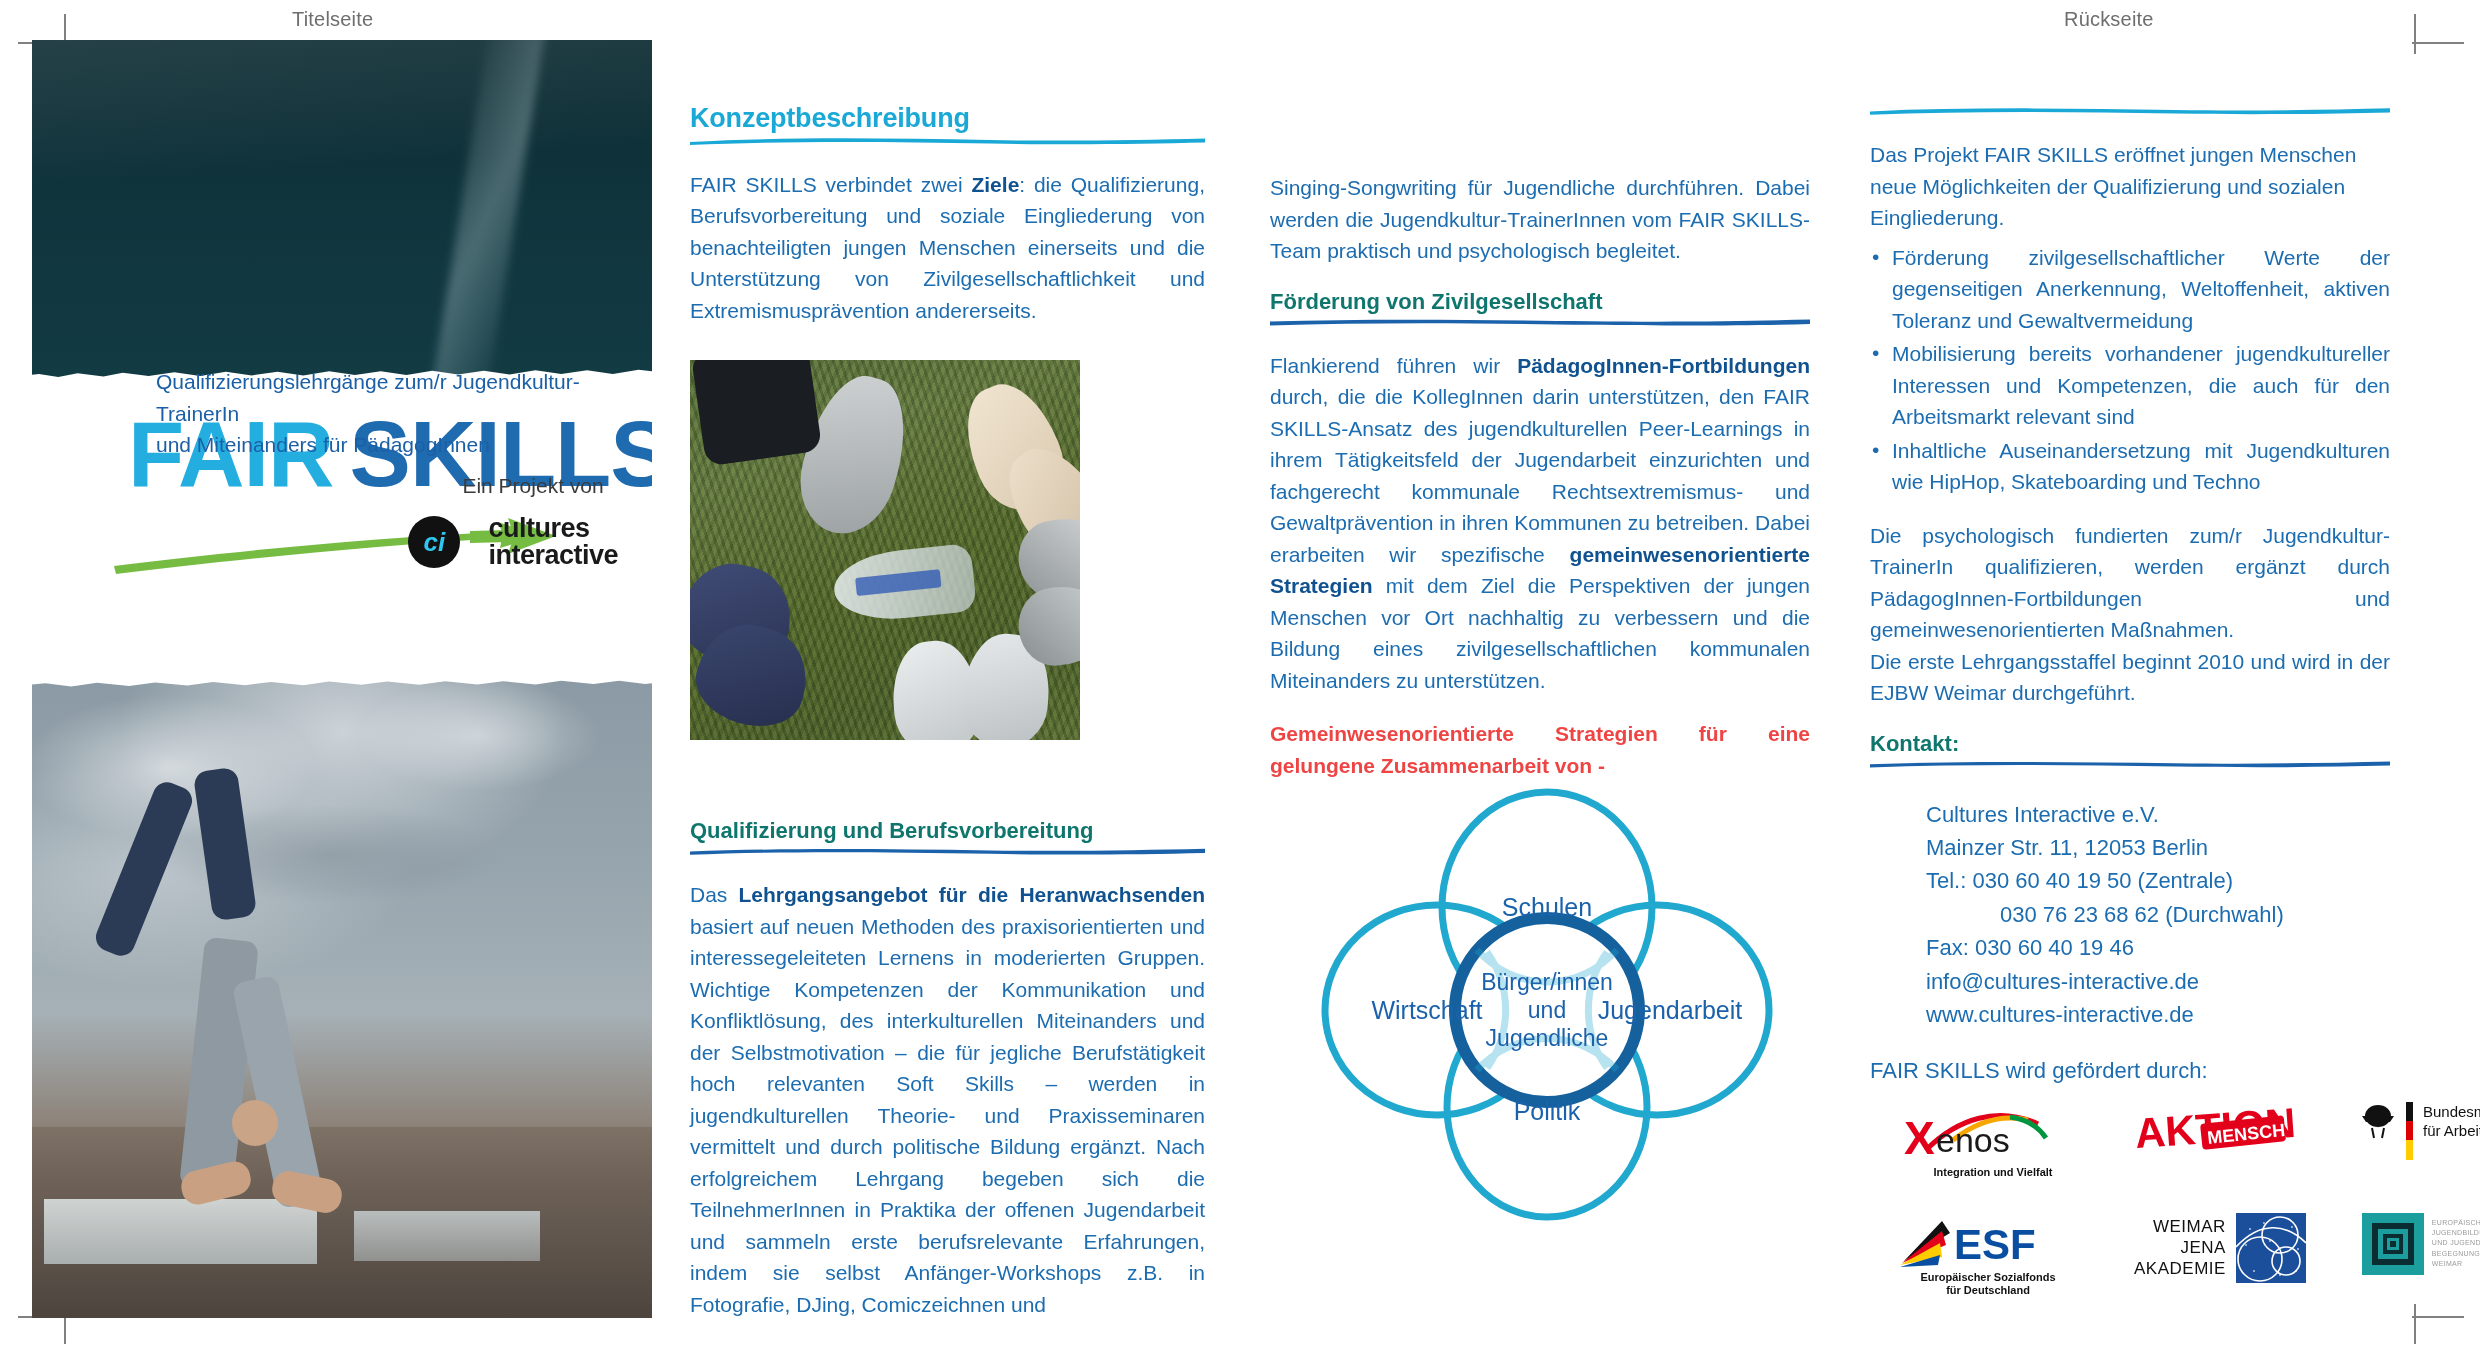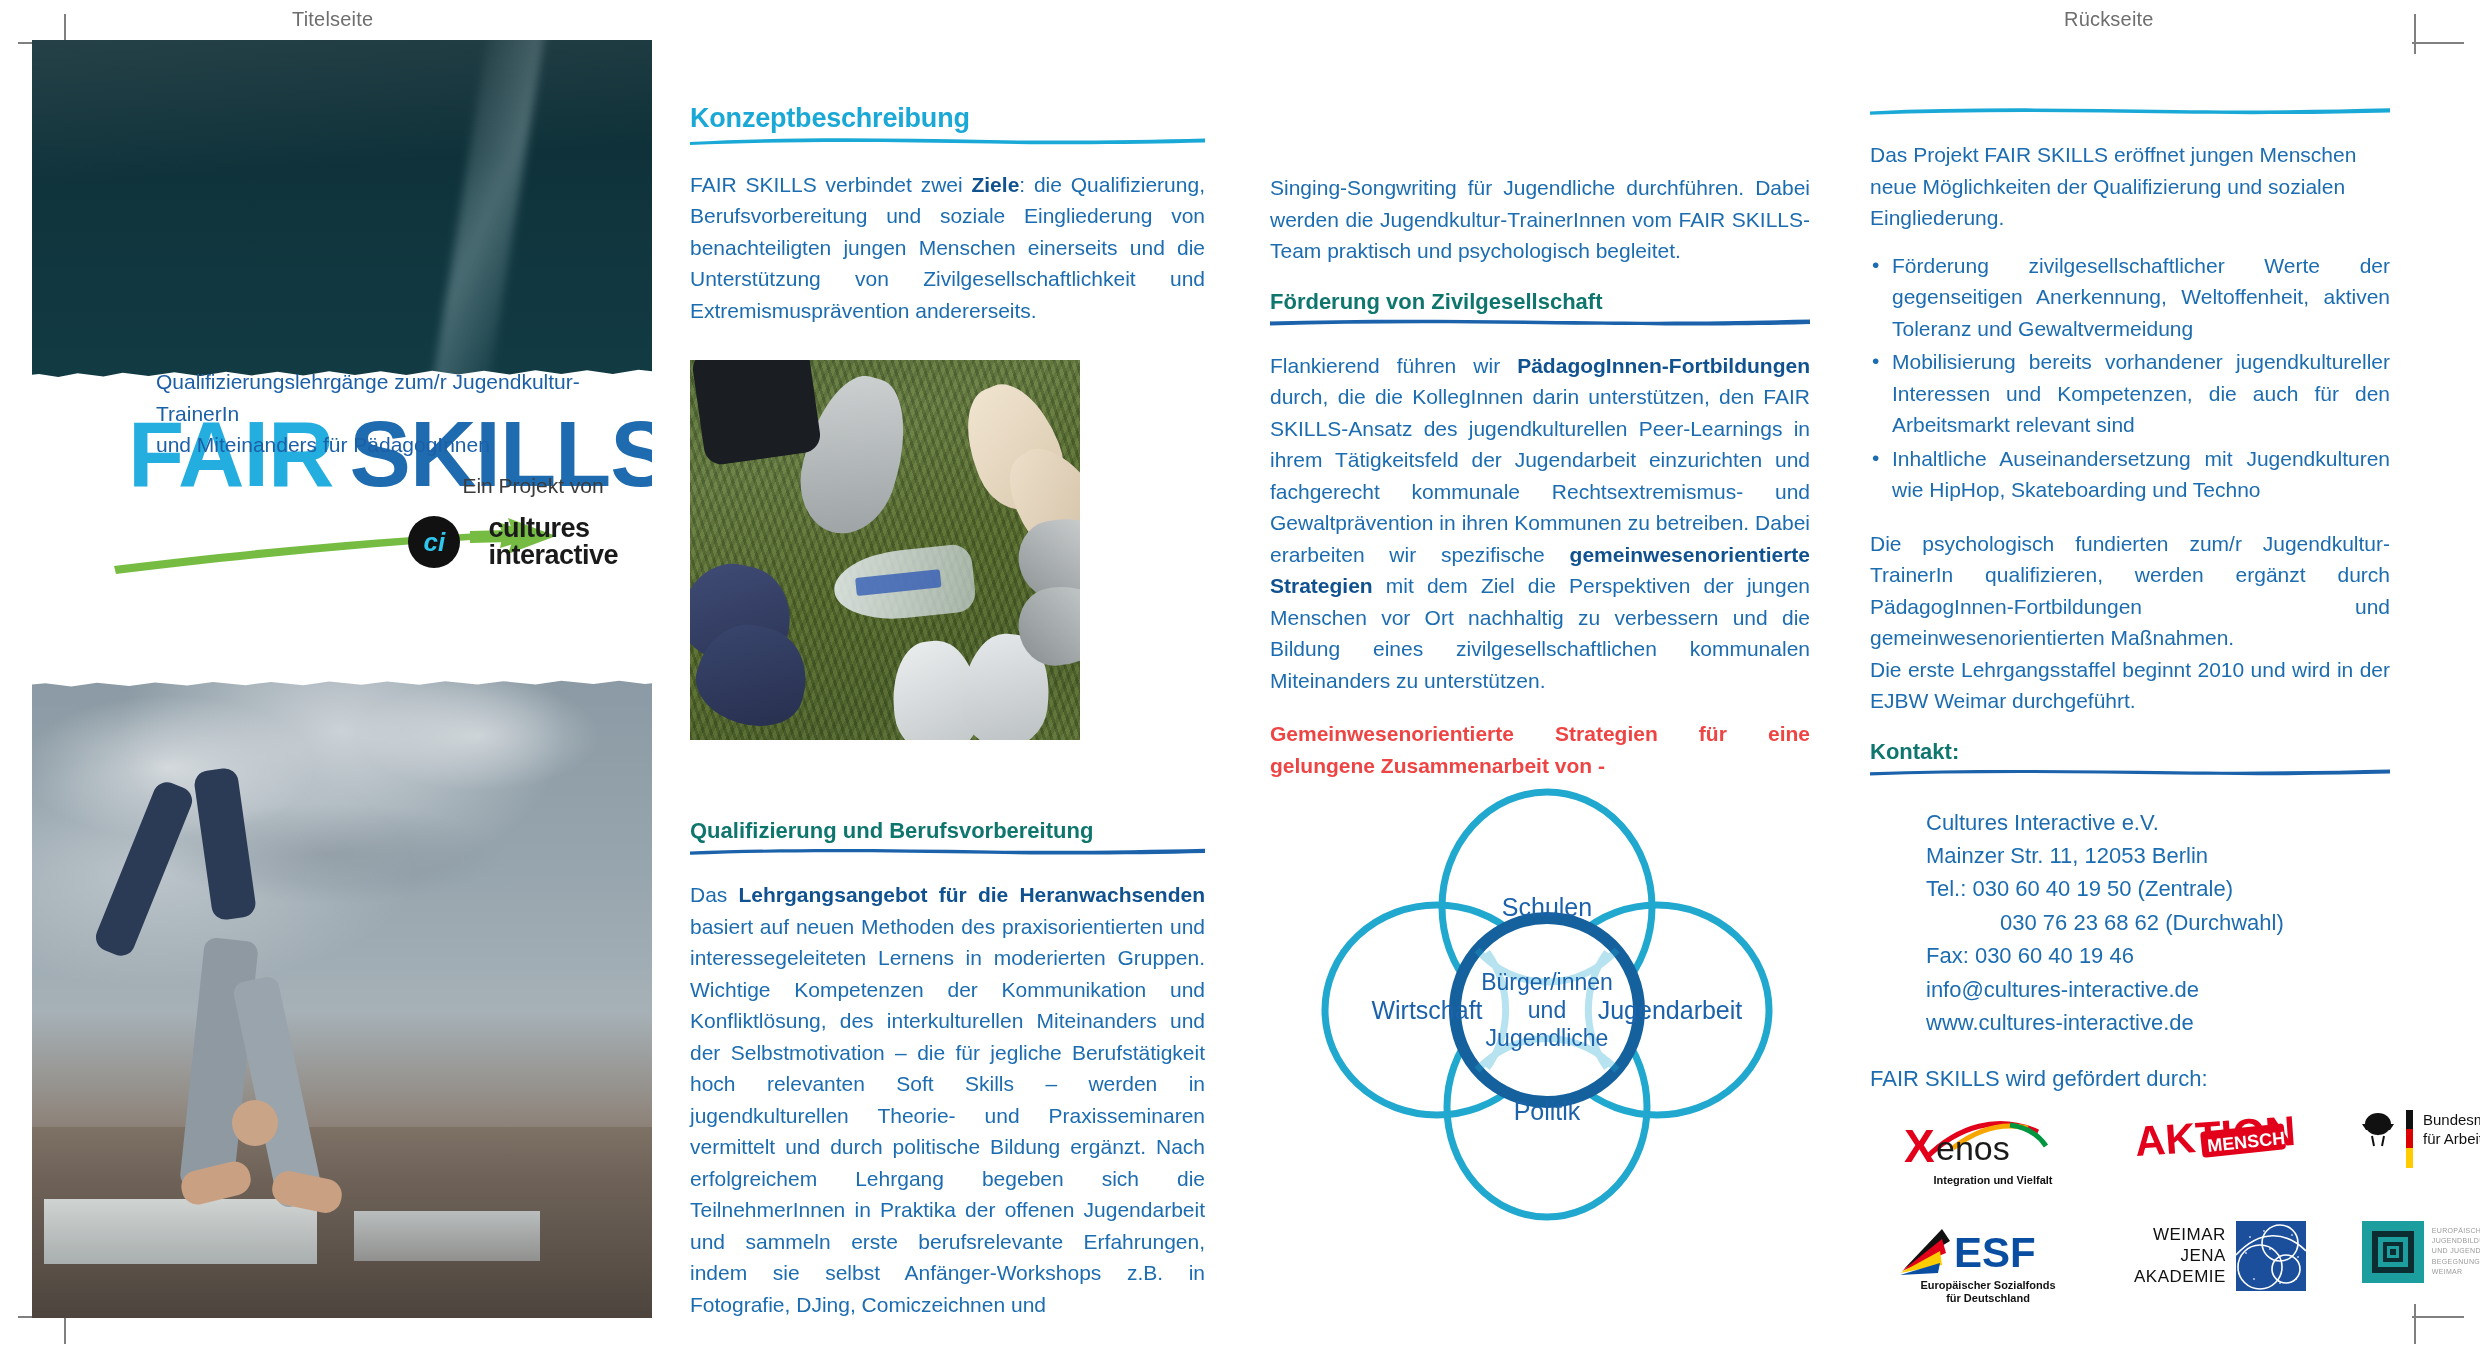--- a/index.html
+++ b/index.html
@@ -116,21 +116,21 @@
     font-size:22px; font-weight:700; color:#0f766e; margin:0 0 2px 0;
   }
   .rule { height:9px; margin:2px 0 24px 0; position:relative; }
   .rule svg{ display:block; width:100%; height:100%; }
 
   p.body, ul.body {
     color:#1b6cb0; font-size:21px; line-height:1.50; text-align:justify;
     margin:0 0 22px 0; font-weight:400;
   }
   p.body b, ul.body b { font-weight:700; color:#10518f; }
-  p.tight { margin-bottom:16px; }
+  p.tight { margin-bottom:8px; }
   ul.body { list-style:none; padding:0; }
   ul.body li { position:relative; padding-left:22px; margin-bottom:2px; text-align:justify; }
   ul.body li:before { content:"\2022"; position:absolute; left:2px; top:-1px; color:#1b6cb0; }
 
   .photo-shoes {
     position:absolute; left:690px; top:360px; width:390px; height:380px; overflow:hidden;
     background:linear-gradient(160deg,#5a6e3e 0%,#6b7d48 25%,#57682f 55%,#4e5f2d 80%,#5f7038 100%);
   }
   .grass-n{ position:absolute; inset:0;
     background:

